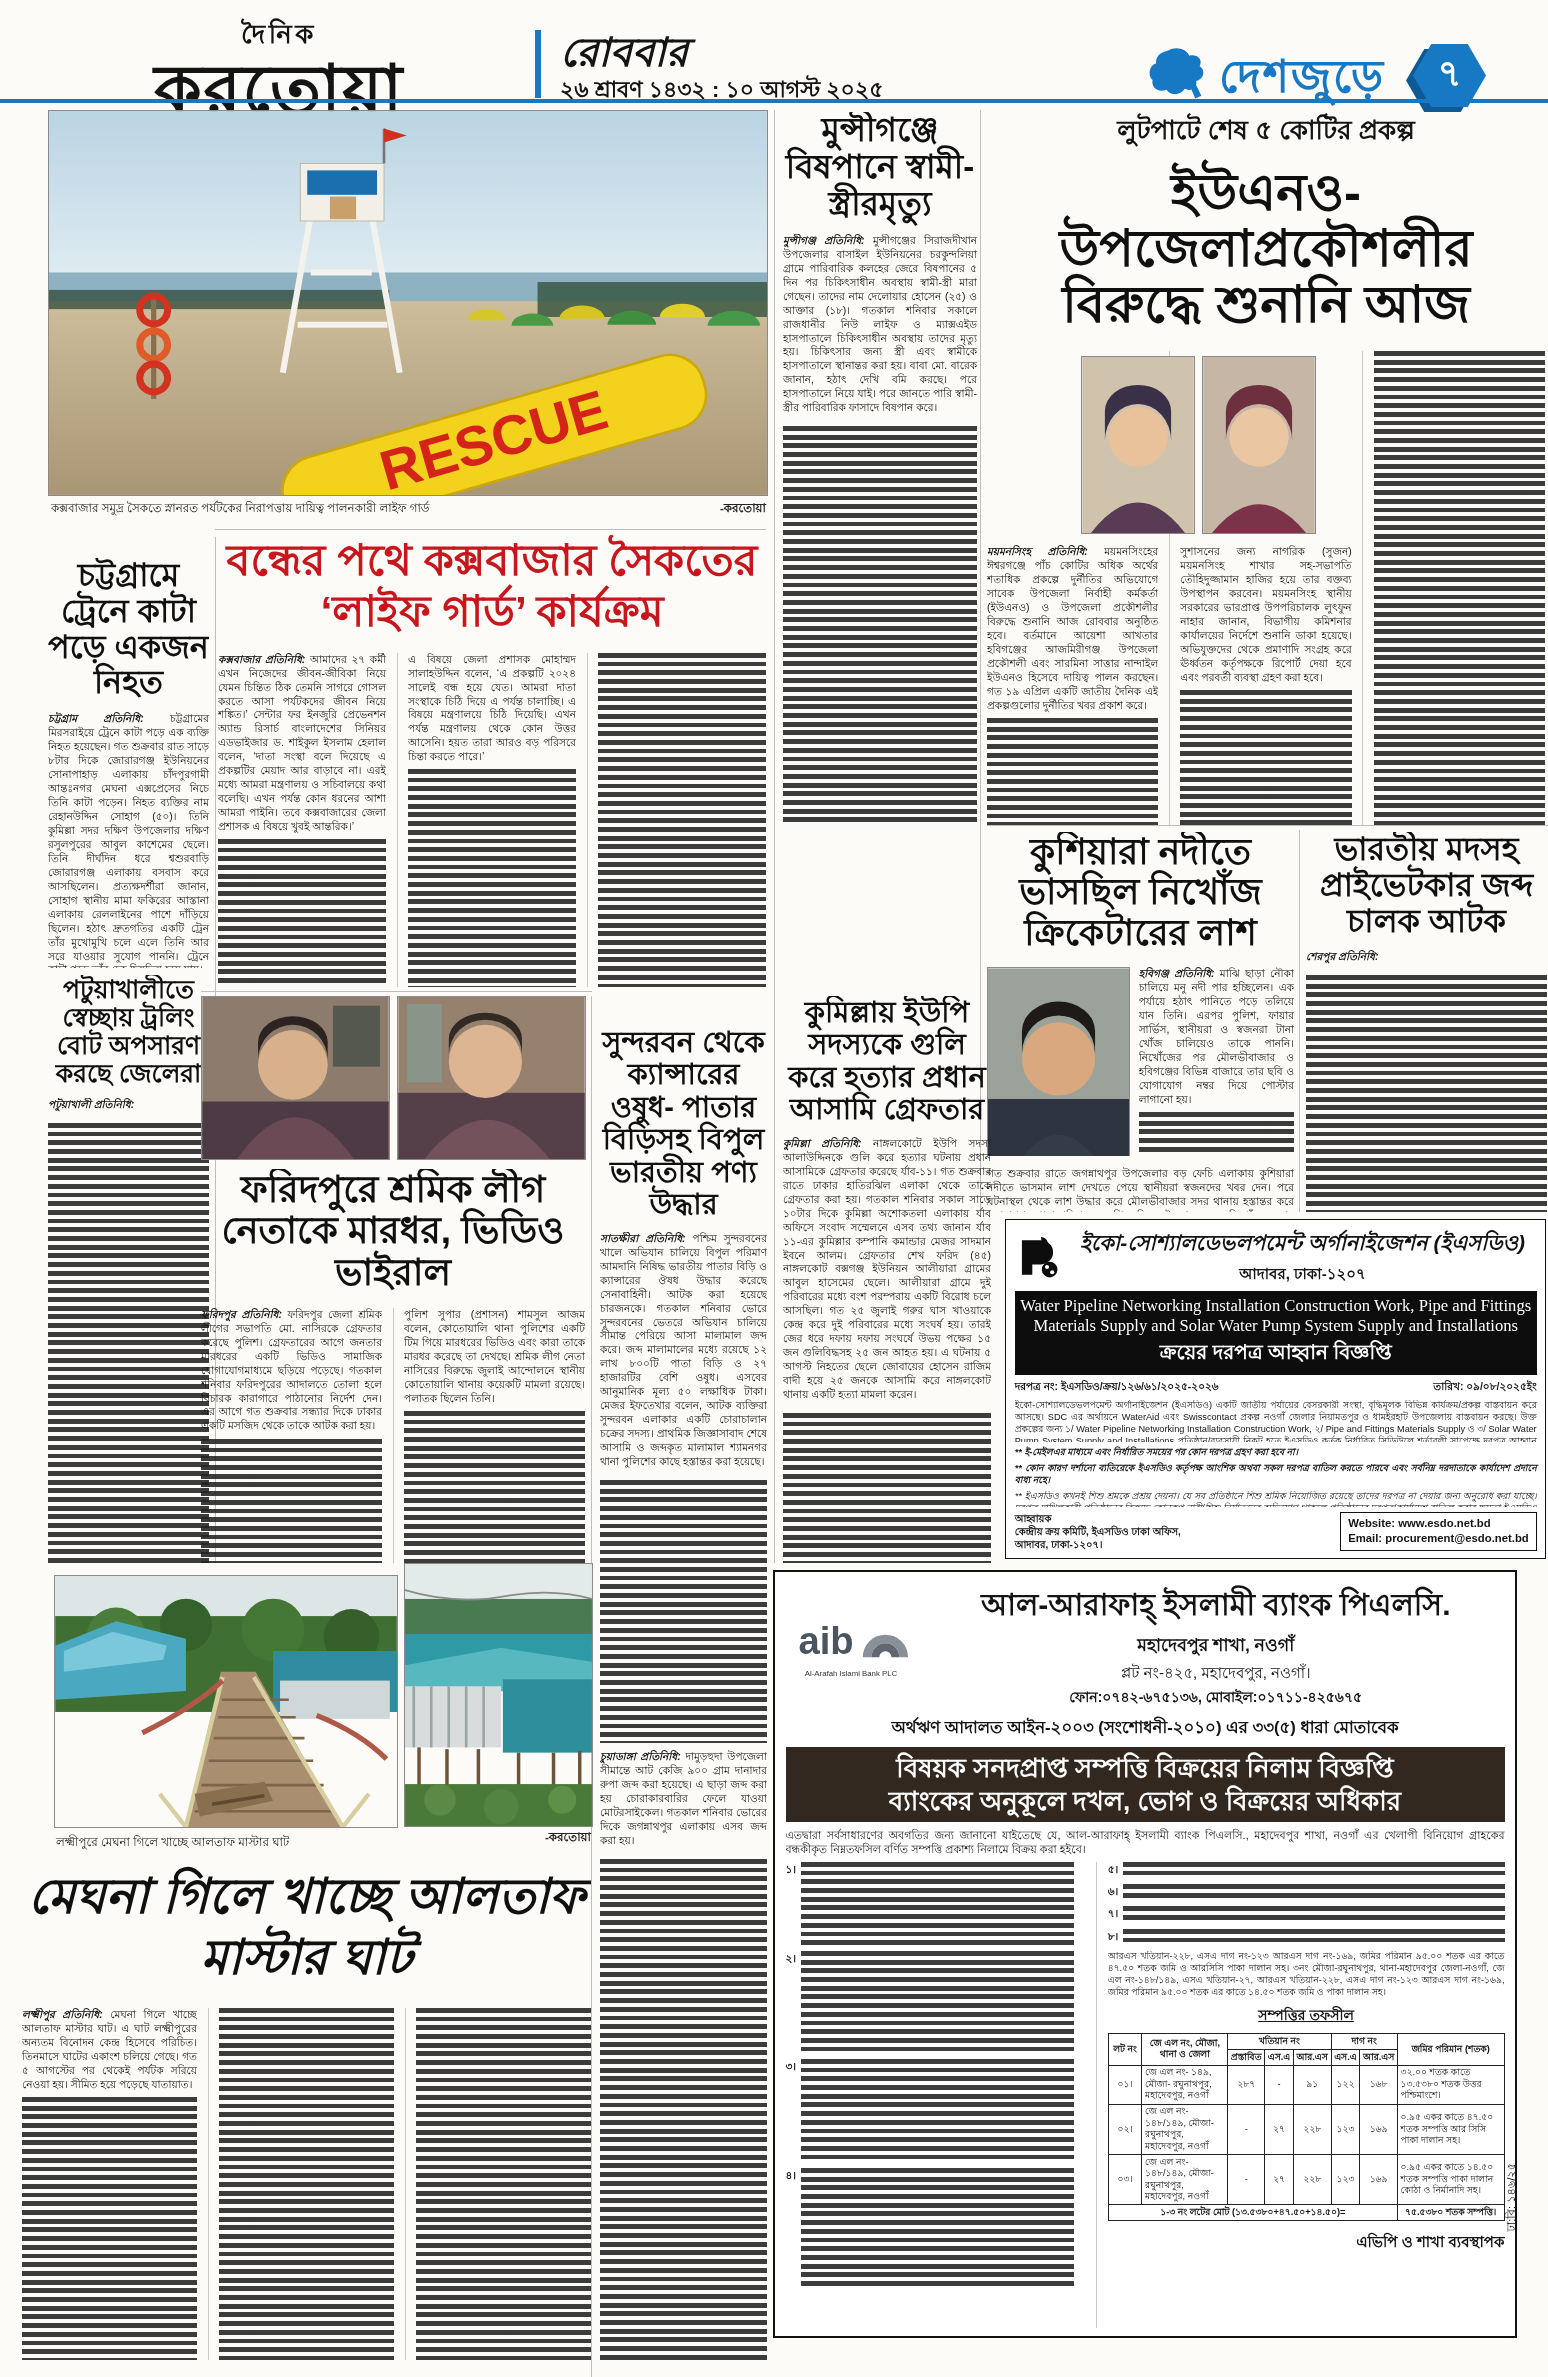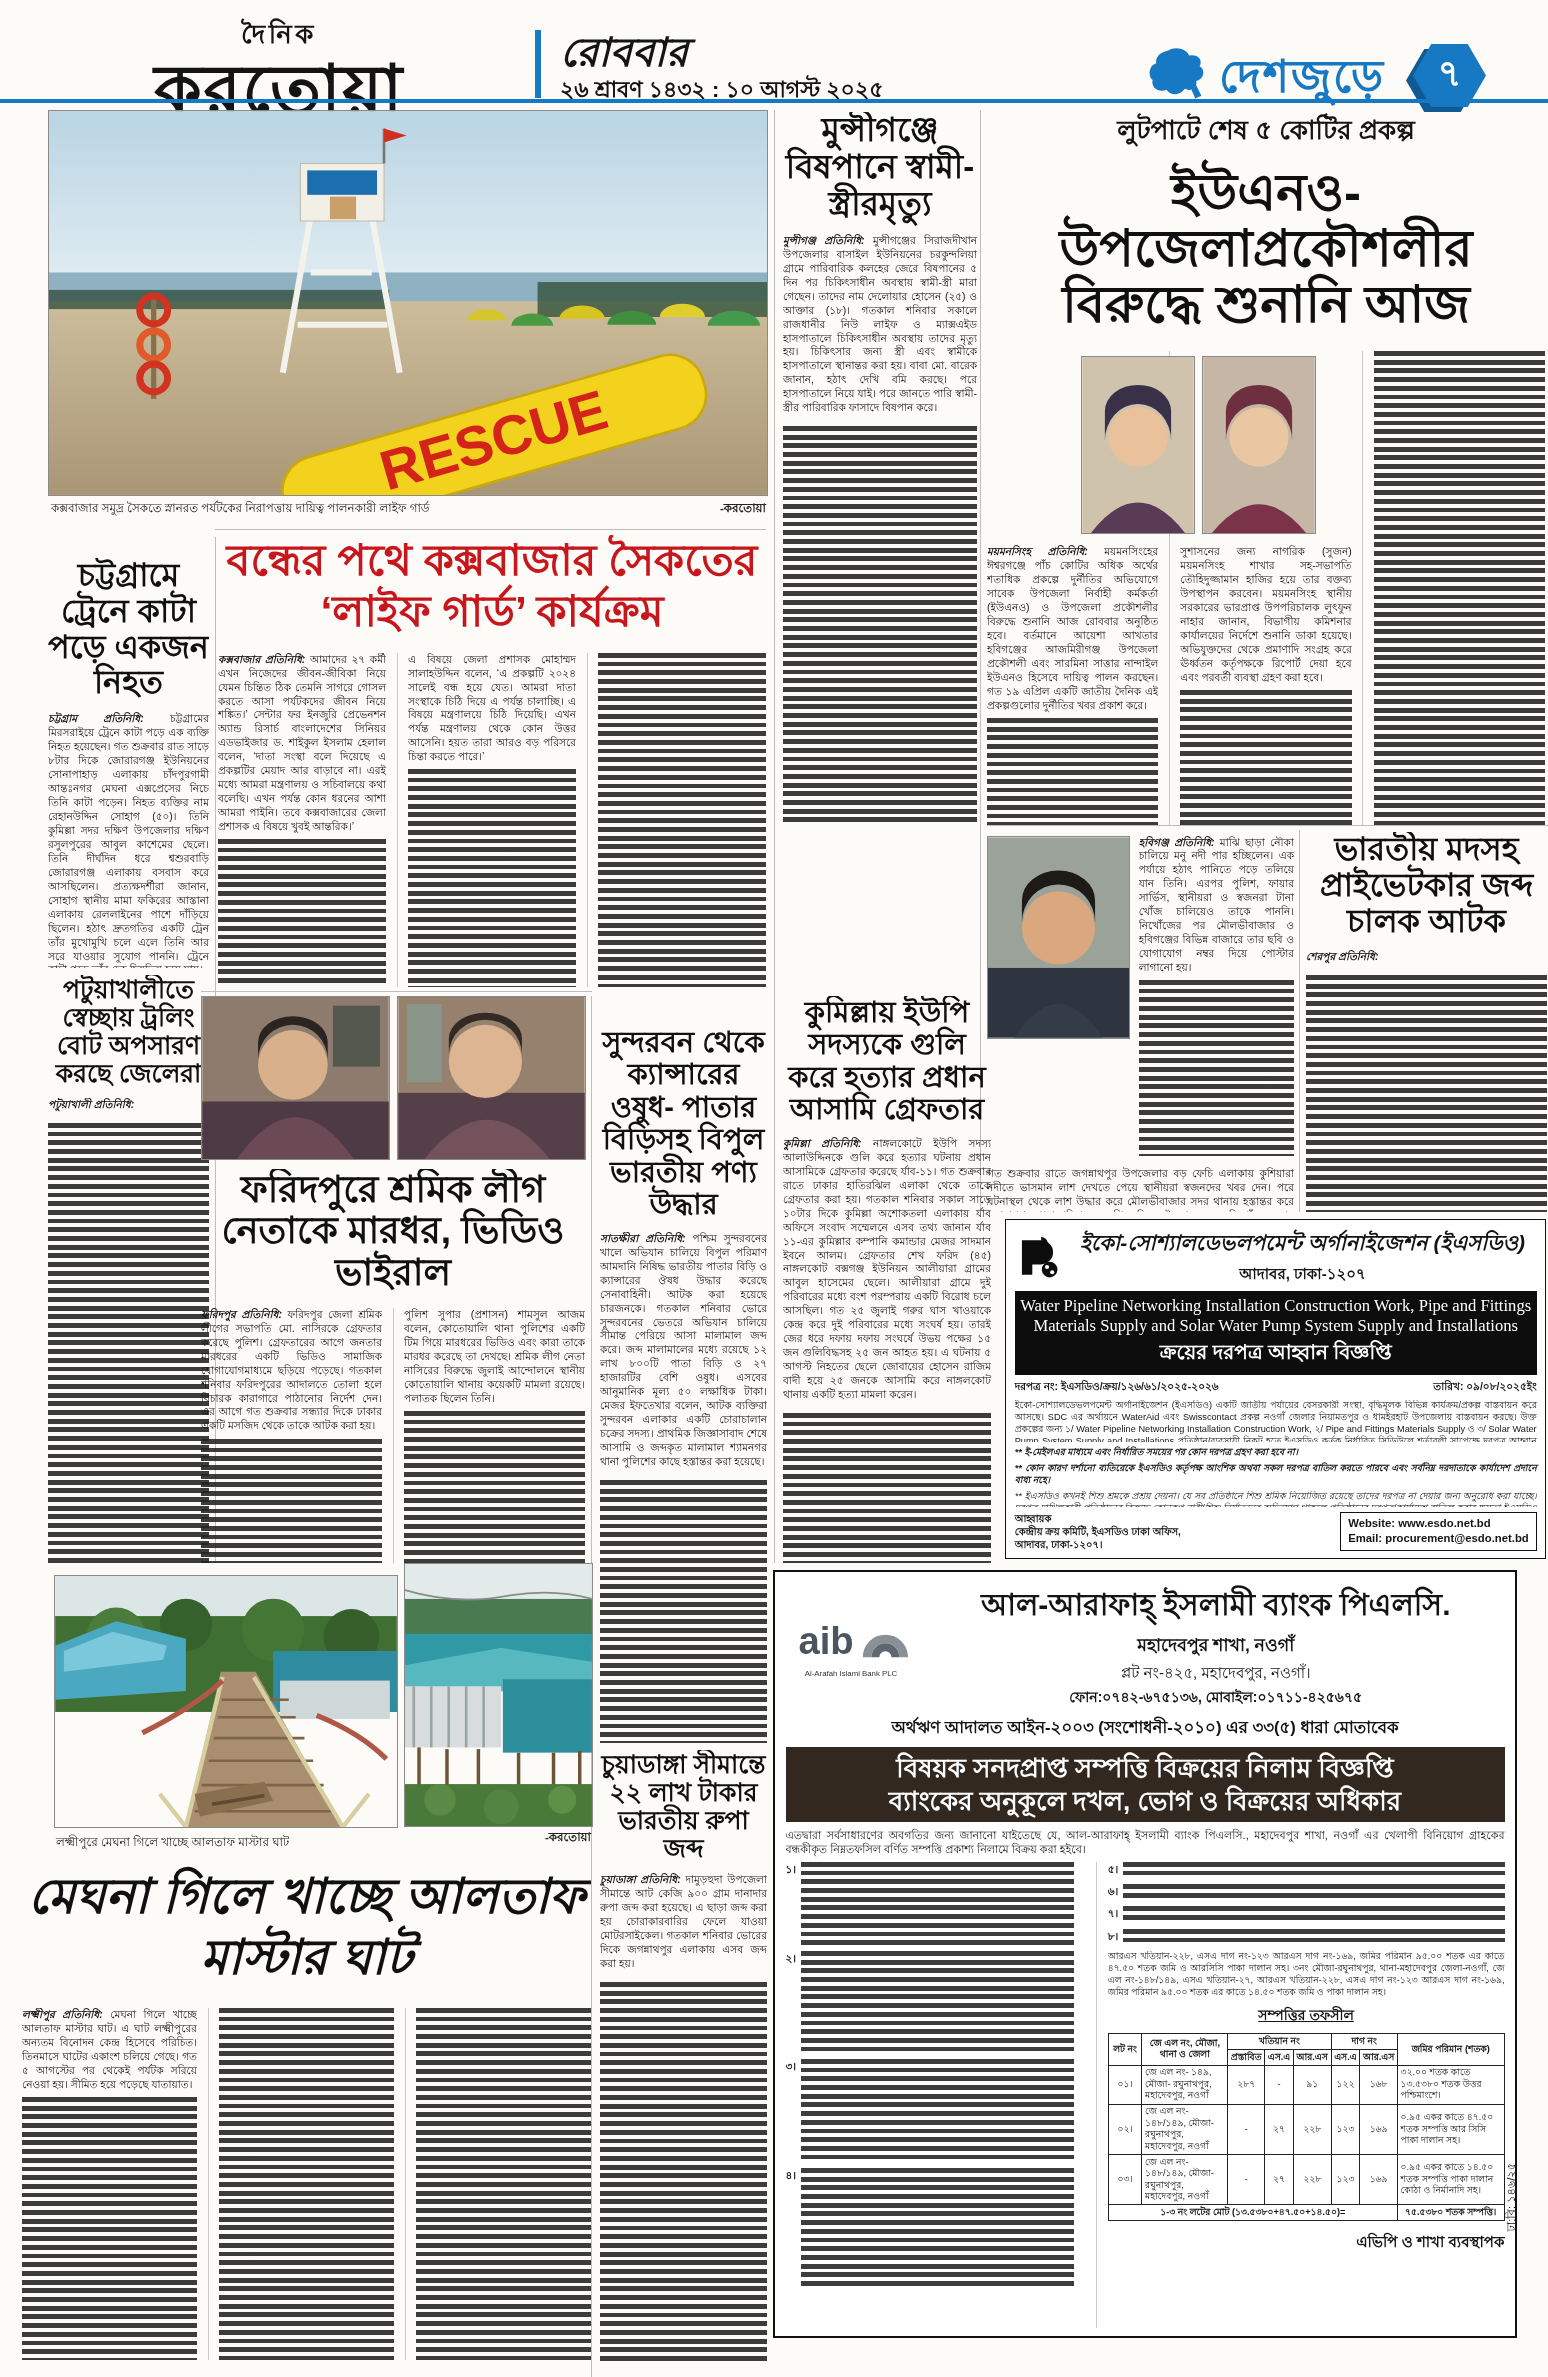--- a/index.html
+++ b/index.html
@@ -180,20 +180,21 @@
         <rect width="128" height="202" fill="#c5b6a6"></rect>
         <path d="M10,202 q54,-66 108,0 z" fill="#7a3348"></path>
         <circle cx="64" cy="92" r="34" fill="#eac7a2"></circle>
         <path d="M26,96 a38,42 0 0,1 76,0 l0,-34 a38,30 0 0,0 -76,0 z" fill="#6e2f3f"></path>
       </svg>
     </div>
   </div>
 </div>
 
 <div class="art abs" style="left:987px;top:832px;width:307px;height:380px">
+  <h2 class="hl" style="font-size:36px">কুশিয়ারা নদীতে ভাসছিল নিখোঁজ ক্রিকেটারের লাশ</h2>
   <div style="display:flex;gap:8.7px;flex:1;margin-top:3.5px;overflow:hidden">
     <svg class="photo" width="141" height="201" viewBox="0 0 162 230" style="flex:none">
       <rect width="162" height="230" fill="#9aa29a"></rect>
       <rect y="150" width="162" height="80" fill="#2e3440"></rect>
       <path d="M30,230 q51,-78 102,0 z" fill="#343c4a"></path>
       <circle cx="81" cy="104" r="42" fill="#d9a87e"></circle>
       <path d="M39,98 a42,44 0 0,1 84,0 l0,-26 a42,34 0 0,0 -84,0 z" fill="#1d1a18"></path>
     </svg>
     <div class="col">
       <p class="bt"><b class="by">হবিগঞ্জ প্রতিনিধি:</b> <span>মাঝি ছাড়া নৌকা চালিয়ে মনু নদী পার হচ্ছিলেন। এক পর্যায়ে হঠাৎ পানিতে পড়ে তলিয়ে যান তিনি। এরপর পুলিশ, ফায়ার সার্ভিস, স্থানীয়রা ও স্বজনরা টানা খোঁজ চালিয়েও তাকে পাননি। নিখোঁজের পর মৌলভীবাজার ও হবিগঞ্জের বিভিন্ন বাজারে তার ছবি ও যোগাযোগ নম্বর দিয়ে পোস্টার লাগানো হয়।</span></p>
@@ -485,17 +486,16 @@
     <div class="col">
         <div class="fx" style="flex:1"></div>
       </div>
     <div class="col">
         <div class="fx" style="flex:1"></div>
       </div>
   </div>
 </div>
 
 <div class="art abs" style="left:600px;top:1750px;width:167px;height:611px">
-  <h2 class="hl" style="font-size:25px">চুয়াডাঙ্গা সীমান্তে ২২ লাখ টাকার ভারতীয় রুপা জব্দ</h2>
   <p class="bt"><b class="by">চুয়াডাঙ্গা প্রতিনিধি:</b> <span>দামুড়হুদা উপজেলা সীমান্তে আট কেজি ৯০০ গ্রাম দানাদার রুপা জব্দ করা হয়েছে। এ ছাড়া জব্দ করা হয় চোরাকারবারির ফেলে যাওয়া মোটরসাইকেল। গতকাল শনিবার ভোরের দিকে জগন্নাথপুর এলাকায় এসব জব্দ করা হয়।</span></p>
   <div class="fx" style="flex:1"></div>
 </div>
 
 
 </body></html>

